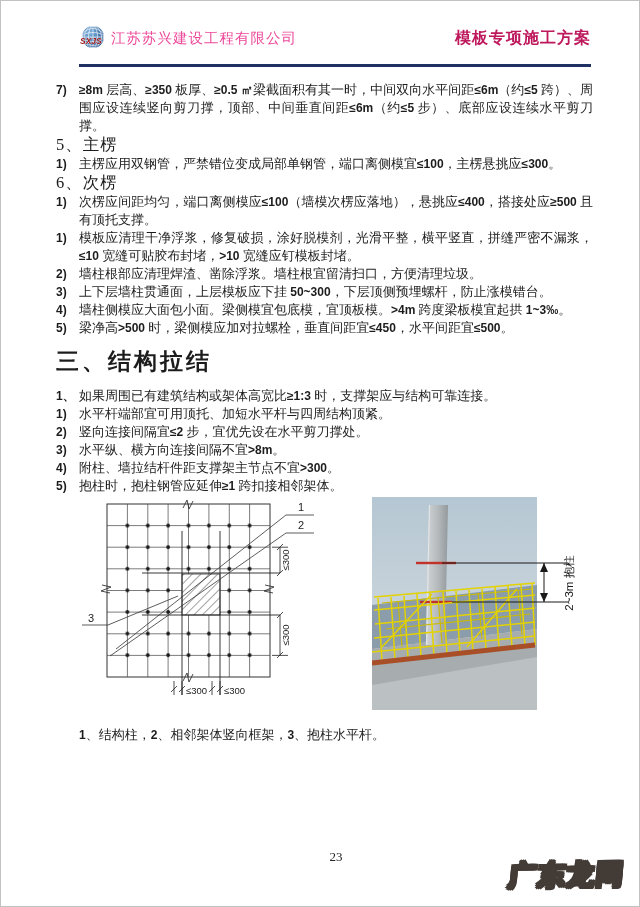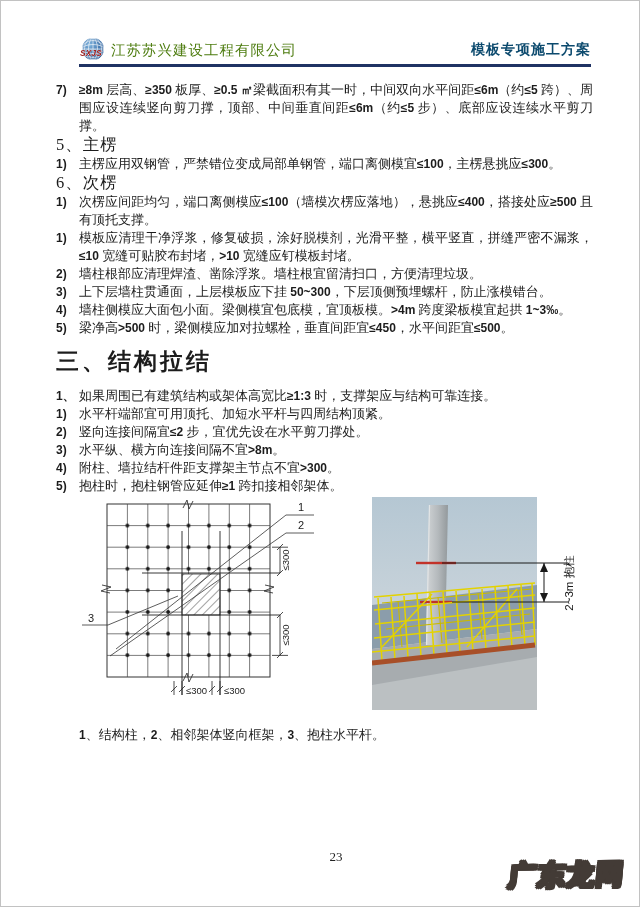--- a/index.html
+++ b/index.html
@@ -3,25 +3,25 @@
 <meta charset="utf-8">
 <style>
   * { margin:0; padding:0; box-sizing:border-box; }
   html,body { background:#888; }
   .page {
     position:relative; width:640px; height:907px; margin:0 auto;
     background:#ffffff; border:1px solid #c2c2c2; overflow:hidden;
     font-family:"Liberation Serif","DejaVu Serif",serif; color:#1c1c1c;
   }
   
-  .header { position:absolute; top:36px; left:78px; right:48px; height:26px;
+  .header { position:absolute; top:24px; left:78px; right:48px; height:26px;
             display:flex; align-items:center; }
   .logo { display:flex; align-items:center; margin-right:4px; }
-  .company { font-size:14.5px; color:#4d7c0f; letter-spacing:1px; }
-  .doc-title { margin-left:auto; font-size:14px; font-weight:bold; color:#0c4a6e; letter-spacing:1px; }
+  .company { font-size:14.5px; color:#ec4899; letter-spacing:1px; }
+  .doc-title { margin-left:auto; font-size:16px; font-weight:bold; color:#be185d; letter-spacing:1px; }
   .header-rule { position:absolute; top:63px; left:78px; right:48px; height:2.5px; background:#1f3263; }
   
   .body { position:absolute; top:80px; left:55px; width:537px; }
   .item { display:flex; font-size:13px; line-height:18px; }
   .marker { flex:none; width:23px; font-weight:bold;
             font-family:"Liberation Sans","DejaVu Sans",sans-serif; font-size:12px; }
   .itext { flex:1; text-align:justify; }
   .itext b, .caption b {
       font-family:"Liberation Sans","DejaVu Sans",sans-serif; font-size:12px; }
   .sec-h { font-size:16.5px; line-height:20px; letter-spacing:1px; }

